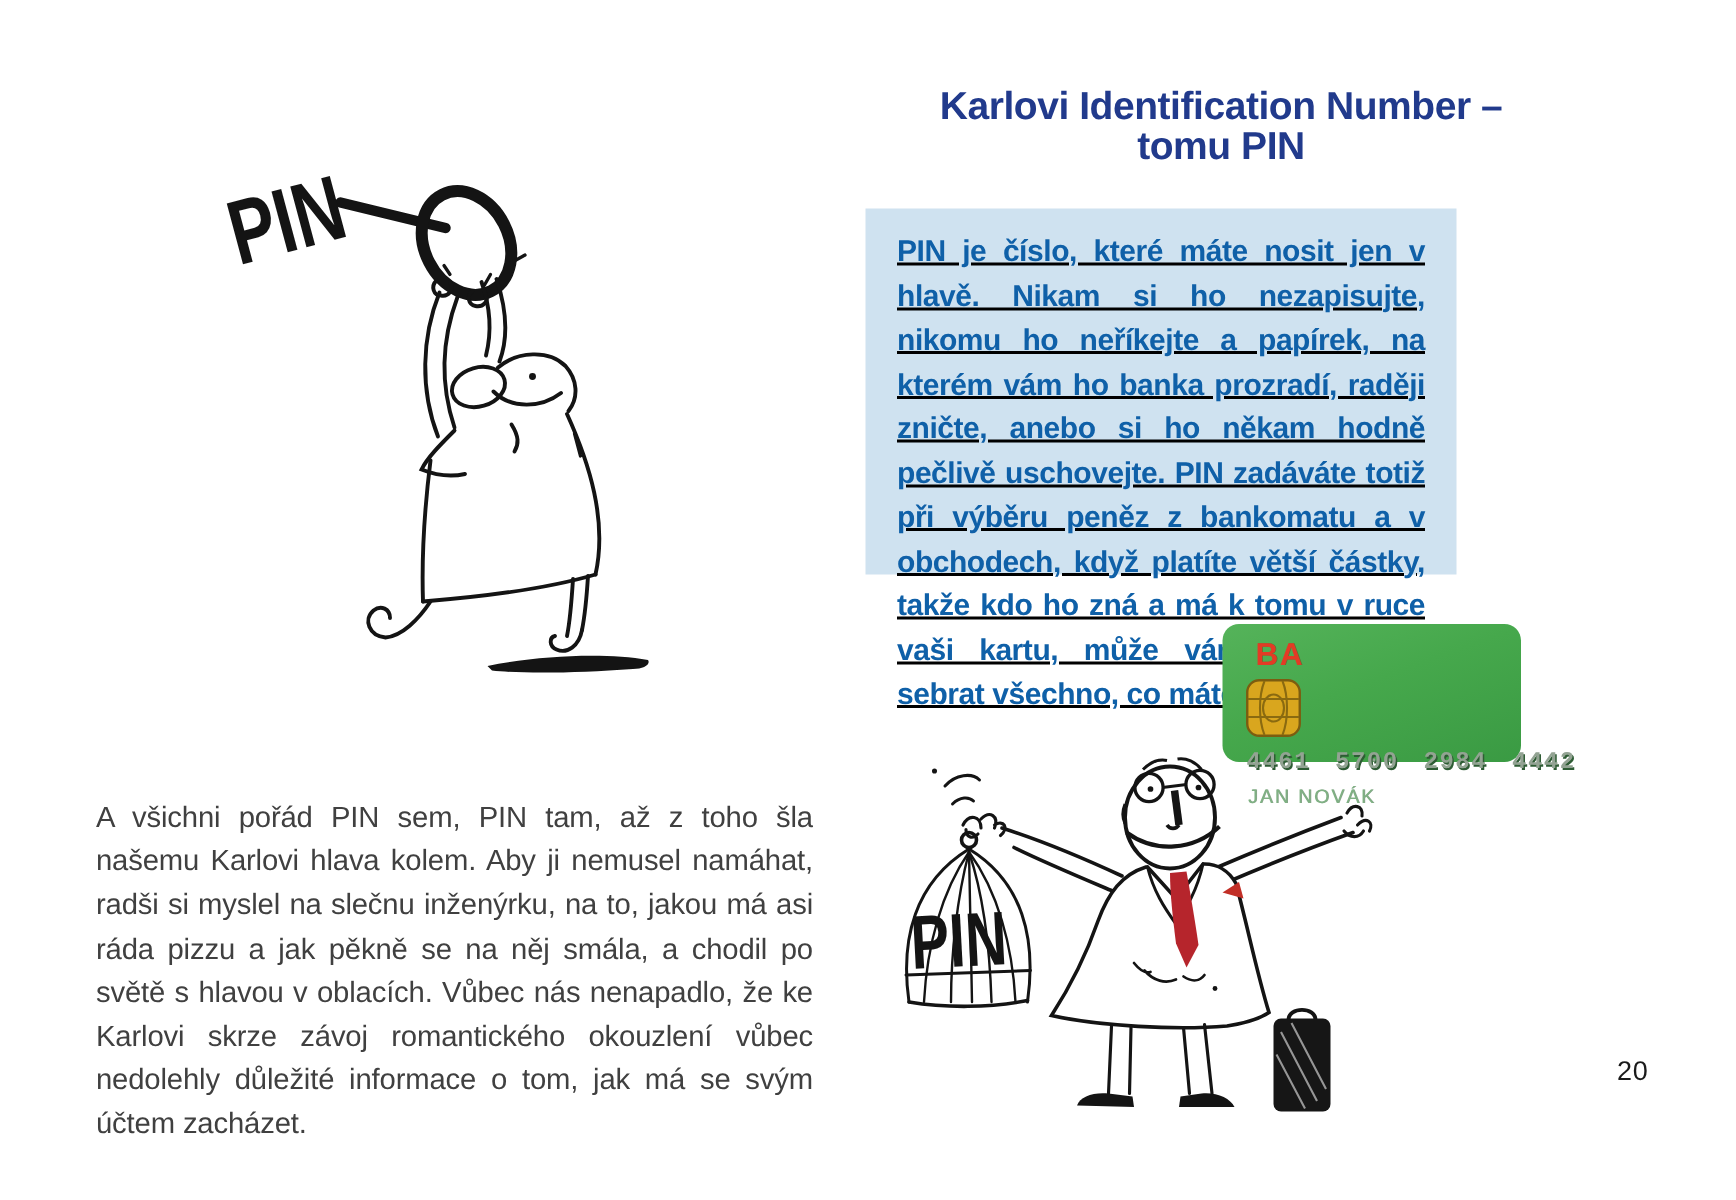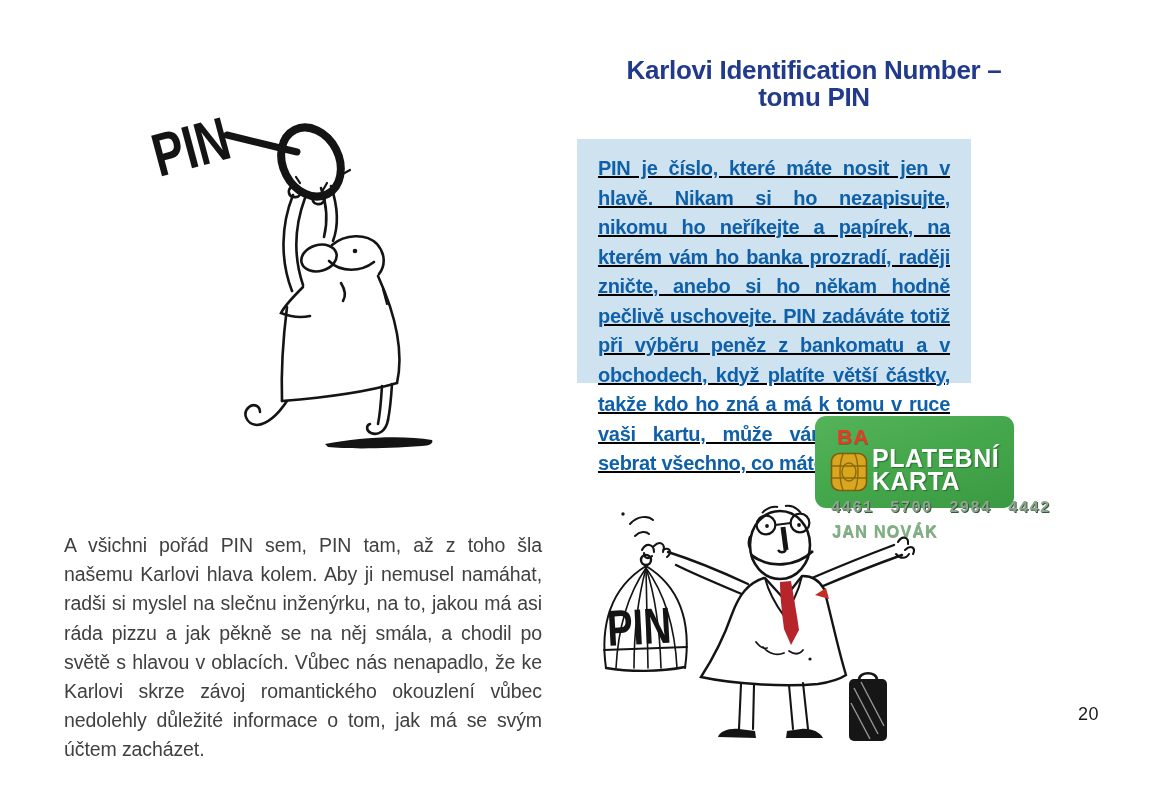--- a/index.html
+++ b/index.html
@@ -56,21 +56,21 @@
   }
   .card-number {
     position:absolute; left:16px; top:83px; white-space:nowrap;
     color:#93a393; font-weight:bold; font-size:16px;
     letter-spacing:1px; word-spacing:6px;
     text-shadow:1px 1px 0 #2e5c34;
     font-family:Liberation Mono, monospace;
   }
   .card-holder {
     position:absolute; left:17px; top:107px;
-    color:#7fb183; font-weight:bold; font-size:16px; letter-spacing:1.3px;
+    color:#7fb183; font-weight:normal; font-size:13px; letter-spacing:1.3px;
     text-shadow:0.5px 0.5px 0 rgba(40,90,45,0.55);
   }
 
   
   .illus-key { position:absolute; left:135px; top:95px; }
   .illus-man { position:absolute; left:588px; top:498px; z-index:2; }
 
   svg text.hand-pin {
     font-family:"Liberation Sans", sans-serif; font-weight:bold; fill:#141414;
   }
@@ -135,24 +135,20 @@
   <div class="card">
     <div class="card-brand">BA</div>
     <svg class="card-chip" width="38" height="40" viewBox="0 0 38 40">
       <rect x="1.5" y="1.5" width="35" height="37" rx="8" fill="#d9a61e" stroke="#7c5d10" stroke-width="1.6"></rect>
       <g stroke="#8a6a10" stroke-width="1.4" fill="none">
         <path d="M 2,14 H 36 M 2,26 H 36"></path>
         <path d="M 13,2 C 9,12 9,28 13,38 M 25,2 C 29,12 29,28 25,38"></path>
         <ellipse cx="19" cy="20" rx="7" ry="9"></ellipse>
       </g>
     </svg>
-    <div class="card-title">
-      <span>PLATEBNÍ</span><br>
-      <span>KARTA</span>
-    </div>
     <div class="card-number">4461 5700 2984 4442</div>
     <div class="card-holder">JAN NOVÁK</div>
   </div>
 
   <svg class="illus-man" width="342" height="262" viewBox="0 0 342 262">
     <g fill="none" stroke="#141414" stroke-width="2.4" stroke-linecap="round">
 
       <g stroke-width="2">
         <path d="M 18,170 C 12,128 22,90 58,68 C 94,90 103,128 97,170"></path>
         <path d="M 58,70 C 40,96 30,132 28,170" stroke-width="1.6"></path>

